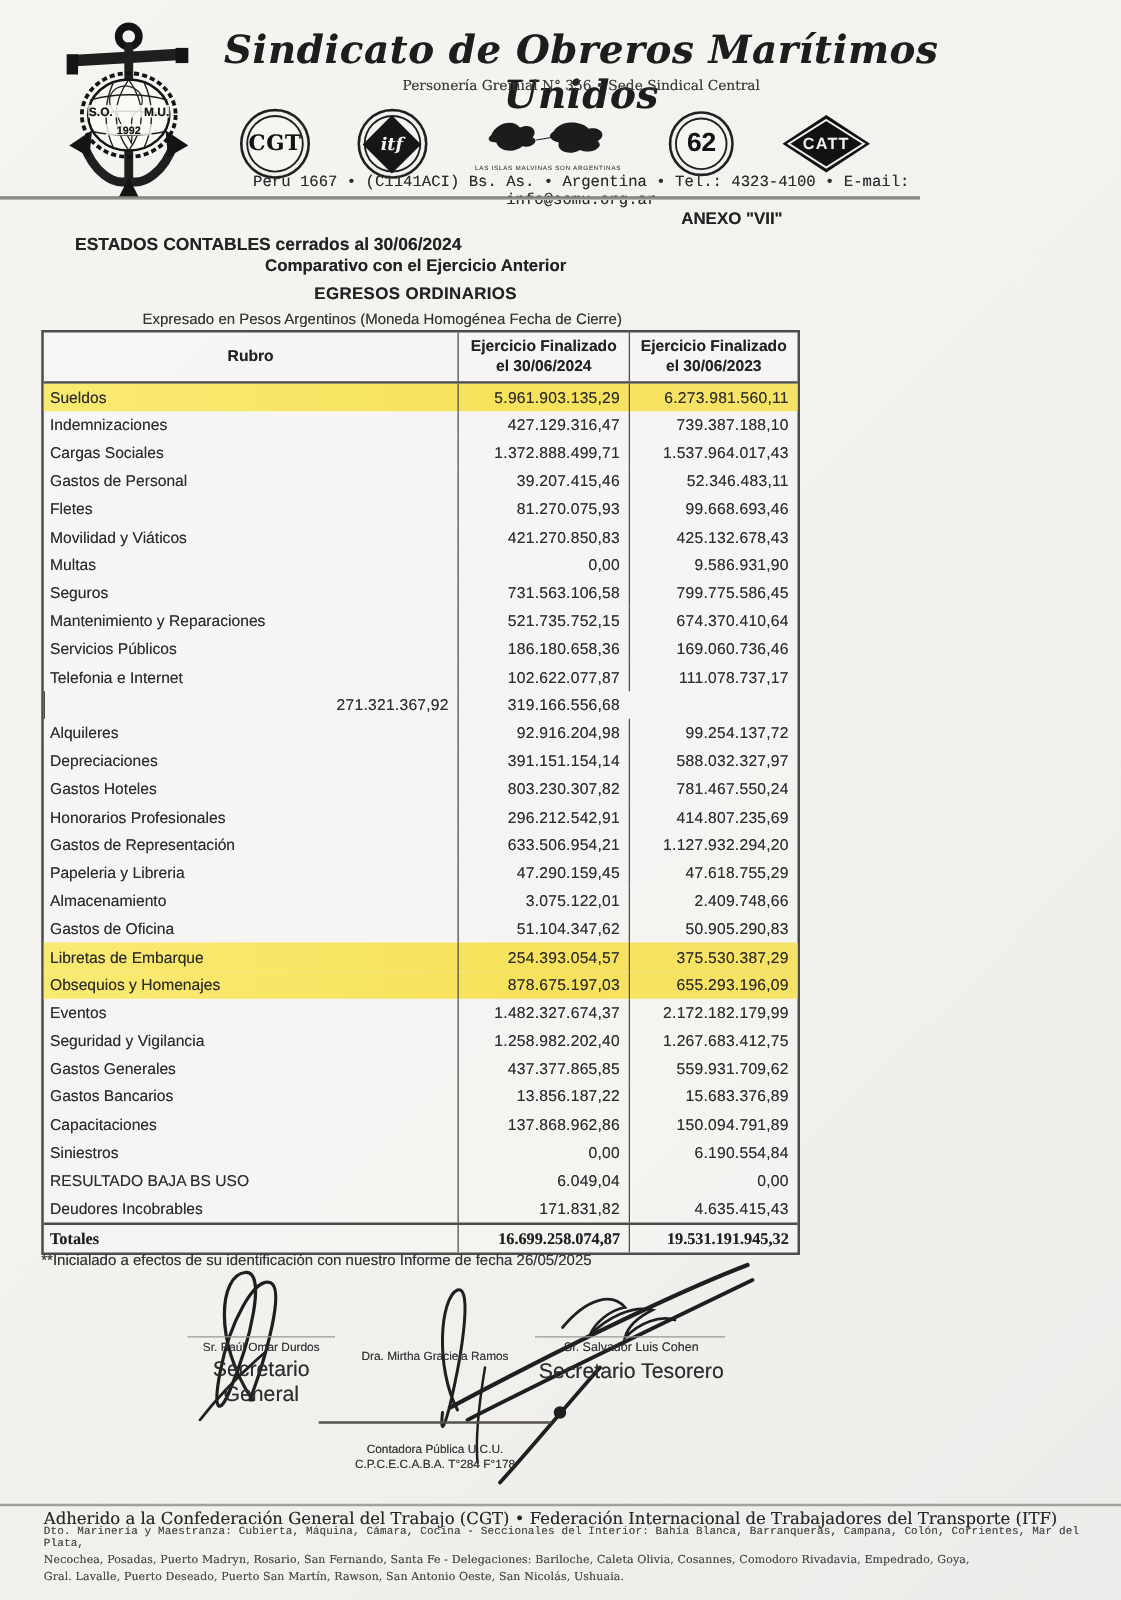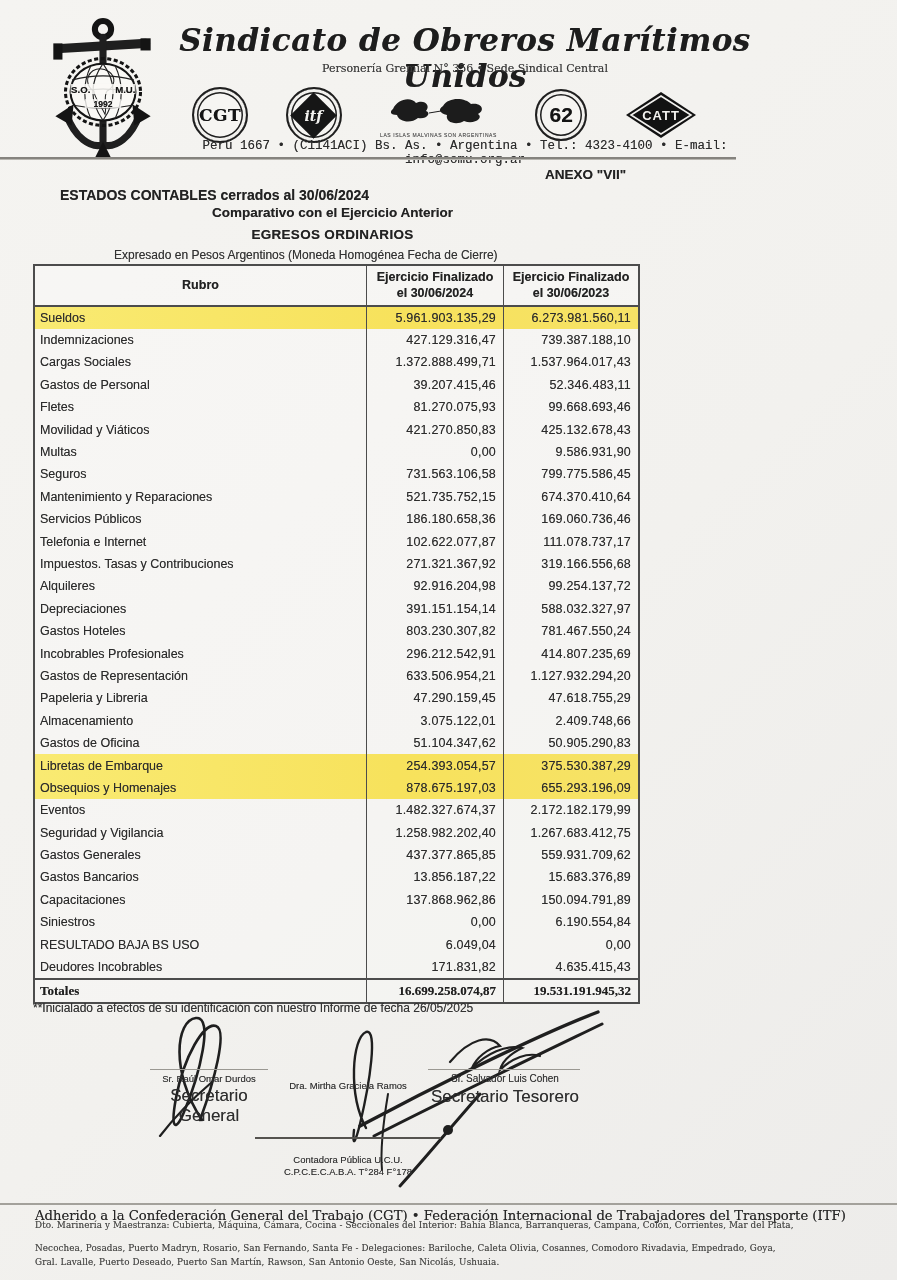--- a/index.html
+++ b/index.html
@@ -203,41 +203,40 @@
           <div class="c c1">Servicios Públicos</div>
           <div class="c c2">186.180.658,36</div>
           <div class="c c3">169.060.736,46</div>
         </div>
         <div class="trow">
           <div class="c c1">Telefonia e Internet</div>
           <div class="c c2">102.622.077,87</div>
           <div class="c c3">111.078.737,17</div>
         </div>
         <div class="trow">
-          <div class="c c1">Impuestos. Tasas y Contribuciones</div>
           <div class="c c2">271.321.367,92</div>
           <div class="c c3">319.166.556,68</div>
         </div>
         <div class="trow">
           <div class="c c1">Alquileres</div>
           <div class="c c2">92.916.204,98</div>
           <div class="c c3">99.254.137,72</div>
         </div>
         <div class="trow">
           <div class="c c1">Depreciaciones</div>
           <div class="c c2">391.151.154,14</div>
           <div class="c c3">588.032.327,97</div>
         </div>
         <div class="trow">
           <div class="c c1">Gastos Hoteles</div>
           <div class="c c2">803.230.307,82</div>
           <div class="c c3">781.467.550,24</div>
         </div>
         <div class="trow">
-          <div class="c c1">Incobrables Profesionales</div>
+          <div class="c c1">Honorarios Profesionales</div>
           <div class="c c2">296.212.542,91</div>
           <div class="c c3">414.807.235,69</div>
         </div>
         <div class="trow">
           <div class="c c1">Gastos de Representación</div>
           <div class="c c2">633.506.954,21</div>
           <div class="c c3">1.127.932.294,20</div>
         </div>
         <div class="trow">
           <div class="c c1">Papeleria y Libreria</div>
@@ -336,17 +335,17 @@
   <div class="abs sig-name" style="left:425px; top:1073px; width:160px; font-size:10px;">Sr. Salvador Luis Cohen</div>
   <div class="abs sig-title" style="left:425px; top:1087px; width:160px;text-align:center;">Secretario Tesorero</div>
 
   <div class="abs" style="left:255px; top:1137px; width:186px; height:1.6px; background:#55534f;"></div>
   <div class="abs sig-name" style="left:255px; top:1080px; width:186px;">Dra. Mirtha Graciela Ramos</div>
   <div class="abs sig-name" style="left:255px; top:1154px; width:186px;">Contadora Pública U.C.U.</div>
   <div class="abs sig-name" style="left:255px; top:1166px; width:186px;">C.P.C.E.C.A.B.A. T°284 F°178</div>
 
   <div class="abs bottom-rule"></div>
   <div class="abs affil">Adherido a la Confederación General del Trabajo (CGT)  •  Federación Internacional de Trabajadores del Transporte (ITF)</div>
-  <div class="abs tiny" style="top:1220px;">Dto. Marinería y Maestranza: Cubierta, Máquina, Cámara, Cocina - Seccionales del Interior: Bahía Blanca, Barranqueras, Campana, Colón, Corrientes, Mar del Plata,</div>
+  <div class="abs tiny" style="top:1220px;font-family:Liberation Mono, monospace;">Dto. Marinería y Maestranza: Cubierta, Máquina, Cámara, Cocina - Seccionales del Interior: Bahía Blanca, Barranqueras, Campana, Colón, Corrientes, Mar del Plata,</div>
   <div class="abs tiny" style="top:1243px;">Necochea, Posadas, Puerto Madryn, Rosario, San Fernando, Santa Fe - Delegaciones: Bariloche, Caleta Olivia, Cosannes, Comodoro Rivadavia, Empedrado, Goya,</div>
   <div class="abs tiny" style="top:1257px;">Gral. Lavalle, Puerto Deseado, Puerto San Martín, Rawson, San Antonio Oeste, San Nicolás, Ushuaia.</div>
 
 </div>
 
 </body></html>

